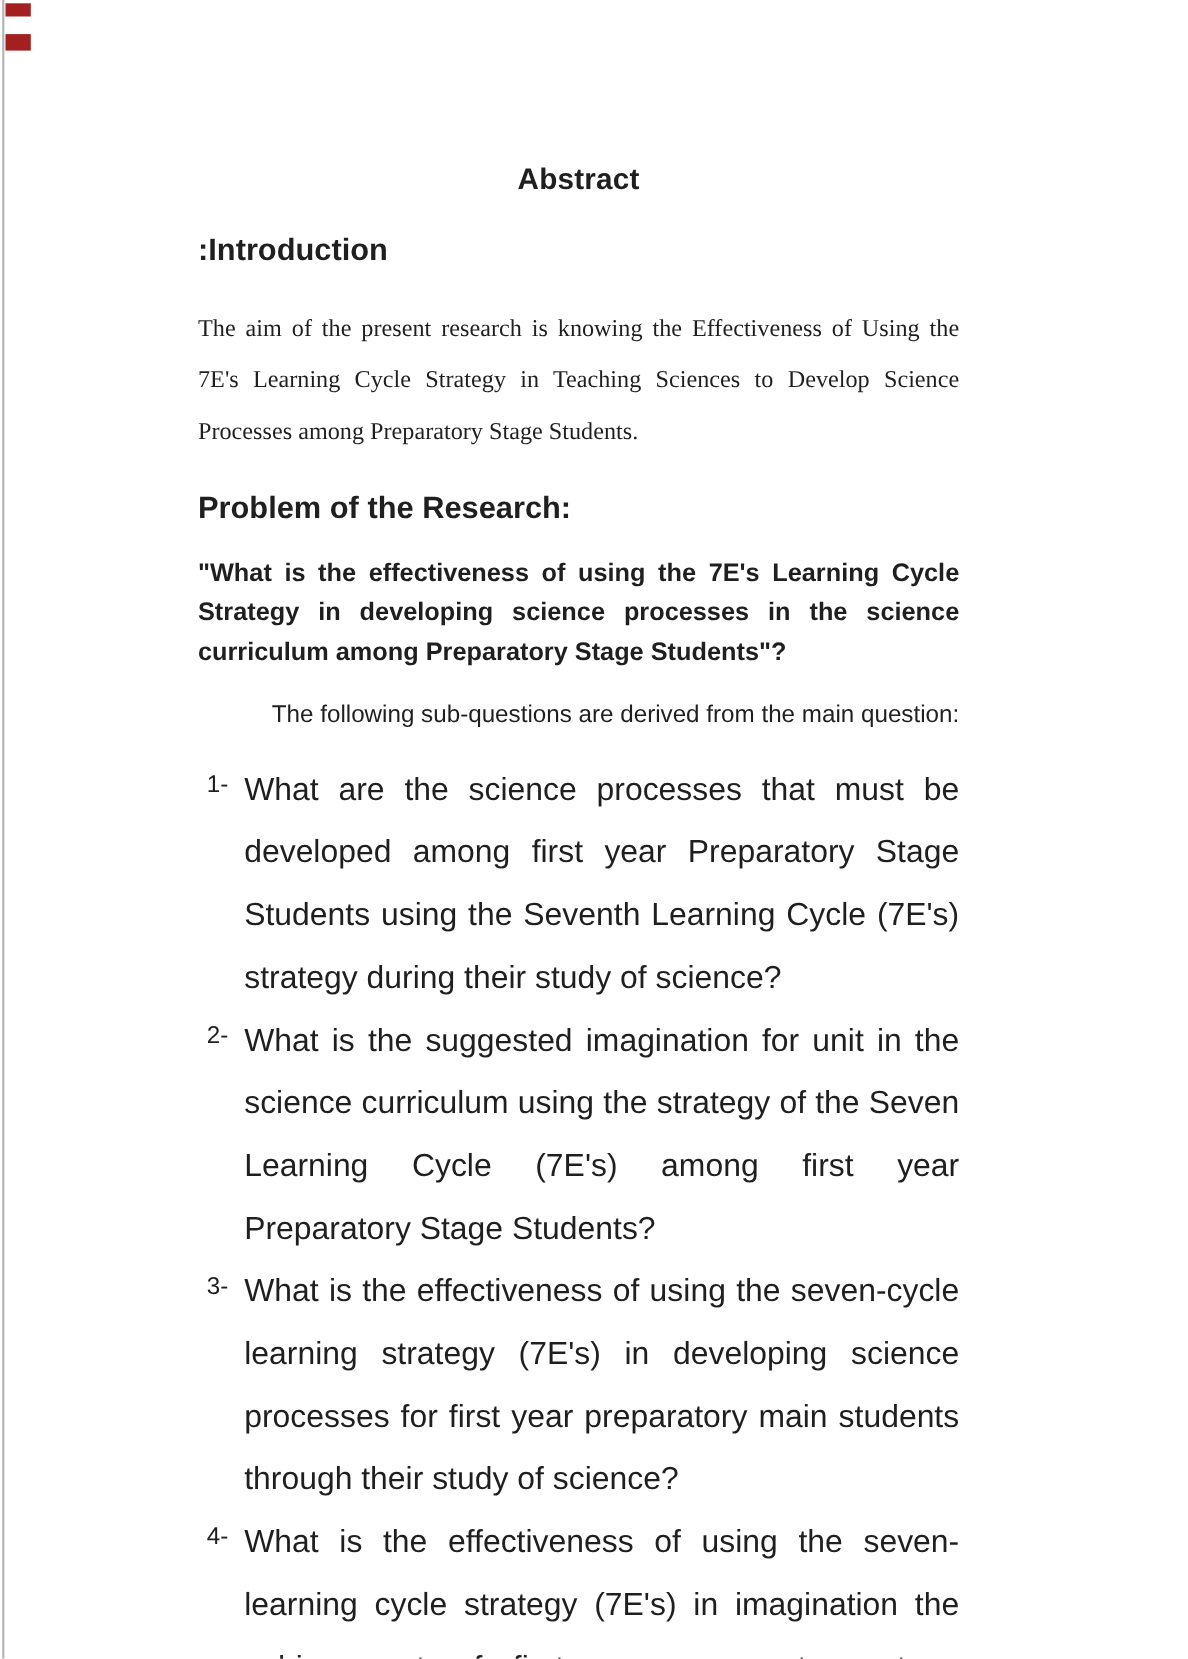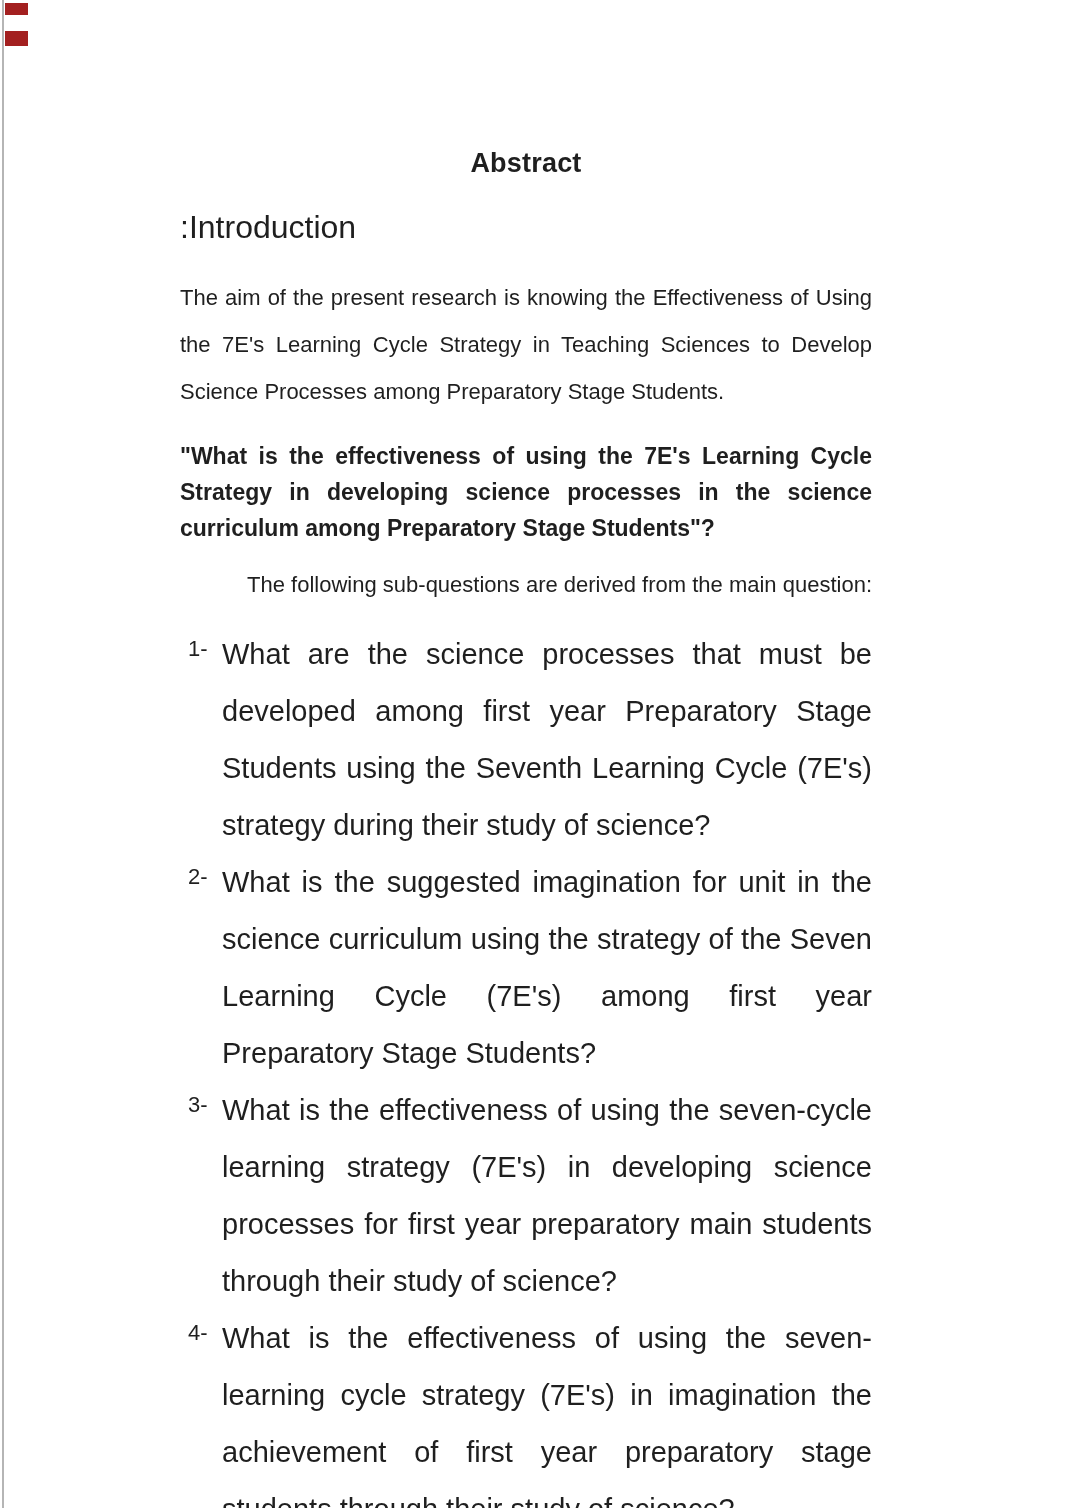--- a/index.html
+++ b/index.html
@@ -58,34 +58,35 @@
     margin: 0;
     font-size: 27px;
     font-weight: bold;
     line-height: 34px;
     text-align: center;
     letter-spacing: 0.2px;
   }
 
   .section-heading {
     margin: 0;
-    font-size: 32px;
-    font-weight: normal;
+    font-size: 28px;
+    font-weight: bold;
     line-height: 34px;
     text-align: left;
   }
   .heading-intro   { margin-top: 30px; }
   .heading-problem { margin-top: 30px; }
 
   .body-par {
     margin: 30px 0 0 0;
     font-size: 22px;
     line-height: 47px;
     text-align: justify;
     text-align-last: left;
+    font-family: Liberation Serif, serif;
   }
 
   .single-line {
     margin: 32px 0 0 0;
     font-size: 22px;
     line-height: 47px;
     text-align: left;
   }
 
   .bold-question {
@@ -161,20 +162,21 @@
 <div class="red-mark-2"></div>
 
 <div class="page">
 
   <h1 class="doc-title">Abstract</h1>
 
   <h2 class="section-heading heading-intro">:Introduction</h2>
 
   <p class="body-par">The aim of the present research is knowing the Effectiveness of Using the 7E's Learning Cycle Strategy in Teaching Sciences to Develop Science Processes among Preparatory Stage Students.</p>
 
+  <h2 class="section-heading heading-problem">Problem of the Research:</h2>
 
 
   <p class="bold-question">"What is the effectiveness of using the 7E's Learning Cycle Strategy in developing science processes in the science curriculum among Preparatory Stage Students"?</p>
 
   <p class="sub-intro">The following sub-questions are derived from the main question:</p>
 
   <div class="question-list">
 
     <div class="question-item">
       <span class="question-marker">1-</span>

